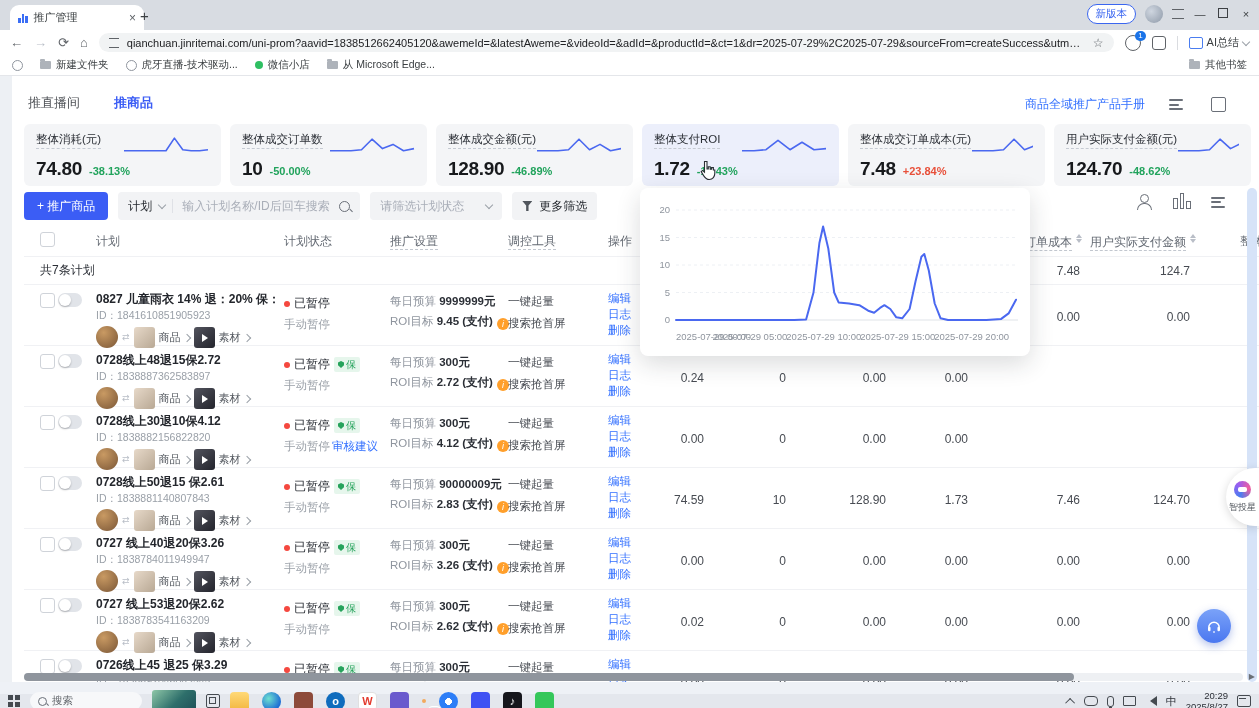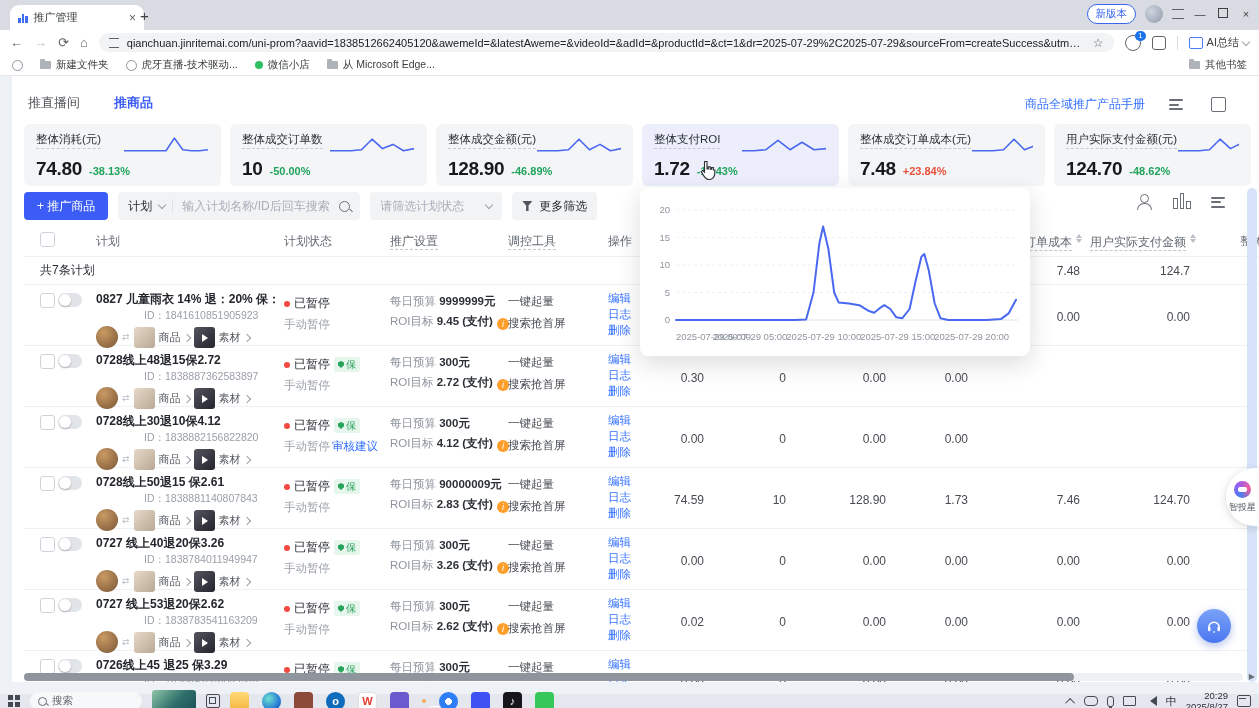--- a/index.html
+++ b/index.html
@@ -96,21 +96,21 @@
   .sumlabel{grid-column:1/4;padding-left:16px;color:#2b2f36;font-size:12px;}
   .num{text-align:right;padding-right:8px;font-size:12px;color:#474b52;display:flex;align-items:center;justify-content:flex-end;}
   .trow{height:60px;border-bottom:1px solid #f0f1f4;background:#fff;}
   .cell{min-width:0;}
   .c-cb{padding:8px 0 0 16px;}
   .c-tg{padding-top:8px;}
   .switch{position:relative;display:inline-block;width:24px;height:14px;border-radius:7px;background:#e1e4e9;cursor:pointer;}
   .switch .knob{position:absolute;left:1px;top:1px;width:12px;height:12px;border-radius:50%;background:#fff;box-shadow:0 1px 2px rgba(0,0,0,.25);}
   .c-plan{padding-top:6px;}
   .pname{font-size:12px;font-weight:700;color:#23262c;white-space:nowrap;overflow:hidden;cursor:pointer;}
-  .pid{font-size:10.5px;color:#9aa0a8;margin-top:1px;white-space:nowrap;margin-left:48px;}
+  .pid{font-size:10.5px;color:#9aa0a8;margin-top:1px;white-space:nowrap;}
   .pmedia{display:flex;align-items:center;gap:4px;margin-top:3px;}
   .avatar{width:22px;height:22px;border-radius:50%;background:radial-gradient(circle at 35% 30%,#c99a63,#7a5636);flex:none;}
   .linkic{color:#b9bec7;font-size:9px;}
   .thumb{width:21px;height:21px;border-radius:3px;flex:none;}
   .tp{background:linear-gradient(135deg,#e7d9c9,#b8a894);}
   .tm{background:linear-gradient(135deg,#53545e,#23242c);position:relative;}
   .tm::after{content:'';position:absolute;left:8px;top:7px;border:4px solid transparent;border-left:6px solid #fff;}
   .mlink{font-size:11px;color:#51565d;cursor:pointer;white-space:nowrap;}
   .c-status{padding:10px 0 0 8px;}
   .sline{display:flex;align-items:center;gap:4px;white-space:nowrap;}
@@ -508,21 +508,21 @@
     </div>
     <div class="cell c-tools">
       <div>一键起量</div>
       <div>搜索抢首屏</div>
     </div>
     <div class="cell c-act">
       <a>编辑</a>
       <a>日志</a>
       <a>删除</a>
     </div>
-    <div class="cell num">0.30</div>
+    <div class="cell num">0.24</div>
     <div class="cell num">0</div>
     <div class="cell num">0.00</div>
     <div class="cell num">0.00</div>
     <div class="cell num"></div>
     <div class="cell num"></div>
     <div class="cell num"></div>
   </div>
 
   <div class="grid trow">
     <div class="cell c-cb"><span class="cb"></span></div>

